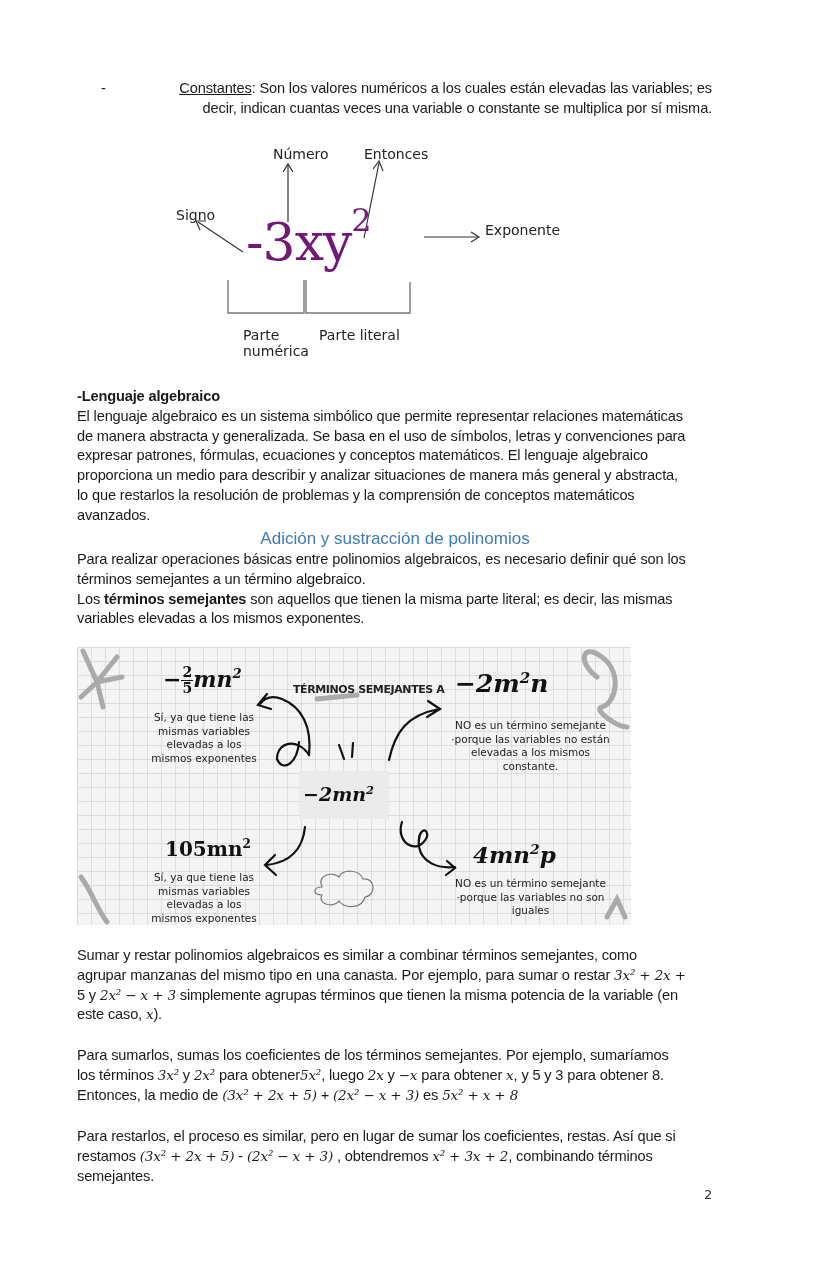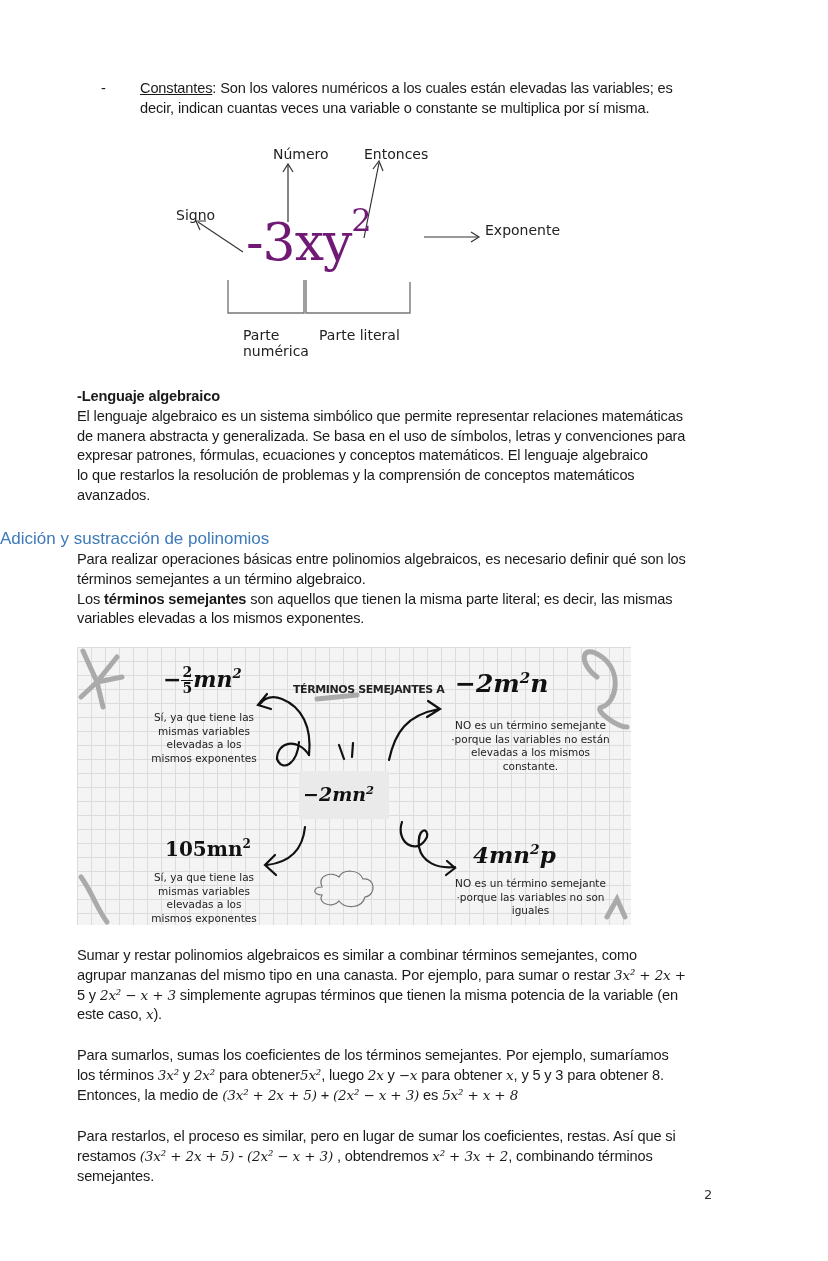--- a/index.html
+++ b/index.html
@@ -1,33 +1,33 @@
 <!DOCTYPE html>
 <html><head>
 <meta charset="utf-8">
 <style>
   html, body { margin:0; padding:0; background:#ffffff; }
   body { width:828px; height:1261px; position:relative; overflow:hidden;
          font-family:"Liberation Sans", sans-serif; color:#1a1a1a; }
   .abs { position:absolute; }
   .txt { font-size:14.6px; line-height:19.8px; letter-spacing:-0.15px; }
   .bullet-dash { left:101px; top:79px; }
-  .bullet-body { left:140px; top:79px; width:600px; }
+  .bullet-body { left:112px; top:79px; width:600px;text-align:right; }
   .u { text-decoration:underline; }
   .math { font-family:"DejaVu Serif", serif; font-style:italic; font-size:13.5px; }
   sup { font-size:9px; line-height:0; vertical-align:super; }
 
   
   .d1 { left:160px; top:140px; width:400px; height:230px; }
   .d1 .lbl { position:absolute; font-family:"DejaVu Sans", sans-serif; font-size:14px; color:#222; }
   .d1 .big { position:absolute; left:86px; top:72px; font-family:"DejaVu Serif", serif; font-size:52px; line-height:60px; color:#701a75; letter-spacing:-1px; }
   .d1 .big sup { font-size:32px; vertical-align:top; position:relative; top:-8px; line-height:1; }
 
   .heading-bold { font-weight:bold; }
-  .section-title { left:0; width:790px; top:529px; text-align:left; font-size:17px; color:#3e7ab8; }
+  .section-title { left:0; width:790px; top:529px; text-align:center; font-size:17px; color:#3e7ab8; }
 
   
   .info { left:77px; top:647px; width:554px; height:278px; background-color:#f4f4f4;
           background-image:
             linear-gradient(#dcdcdc 1px, transparent 1px),
             linear-gradient(90deg, #dcdcdc 1px, transparent 1px);
           background-size:14px 14px; overflow:hidden; }
   .info .expr { position:absolute; font-family:"DejaVu Serif", serif; font-weight:bold; font-style:italic; color:#111; }
   .info .expr sup { font-size:0.6em; }
   .info .note { position:absolute; font-family:"DejaVu Sans", sans-serif; font-size:10.5px; line-height:13.5px; text-align:center; color:#222; }
@@ -72,20 +72,21 @@
   <div class="lbl" style="left:325px;top:82px">Exponente</div>
   <div class="lbl" style="left:83px;top:187px;line-height:16px"><span>Parte</span><br><span>numérica</span></div>
   <div class="lbl" style="left:159px;top:187px">Parte literal</div>
 </div>
 
 <div class="abs txt" style="left:77px;top:387px;width:680px">
   <div class="heading-bold">-Lenguaje algebraico</div>
   <div>El lenguaje algebraico es un sistema simbólico que permite representar relaciones matemáticas</div>
   <div>de manera abstracta y generalizada. Se basa en el uso de símbolos, letras y convenciones para</div>
   <div>expresar patrones, fórmulas, ecuaciones y conceptos matemáticos. El lenguaje algebraico</div>
+  <div>proporciona un medio para describir y analizar situaciones de manera más general y abstracta,</div>
   <div>lo que restarlos la resolución de problemas y la comprensión de conceptos matemáticos</div>
   <div>avanzados.</div>
 </div>
 
 <div class="abs section-title">Adición y sustracción de polinomios</div>
 
 <div class="abs txt" style="left:77px;top:550px;width:680px">
   <div>Para realizar operaciones básicas entre polinomios algebraicos, es necesario definir qué son los</div>
   <div>términos semejantes a un término algebraico.</div>
   <div><span>Los </span><b>términos semejantes</b><span> son aquellos que tienen la misma parte literal; es decir, las mismas</span></div>

